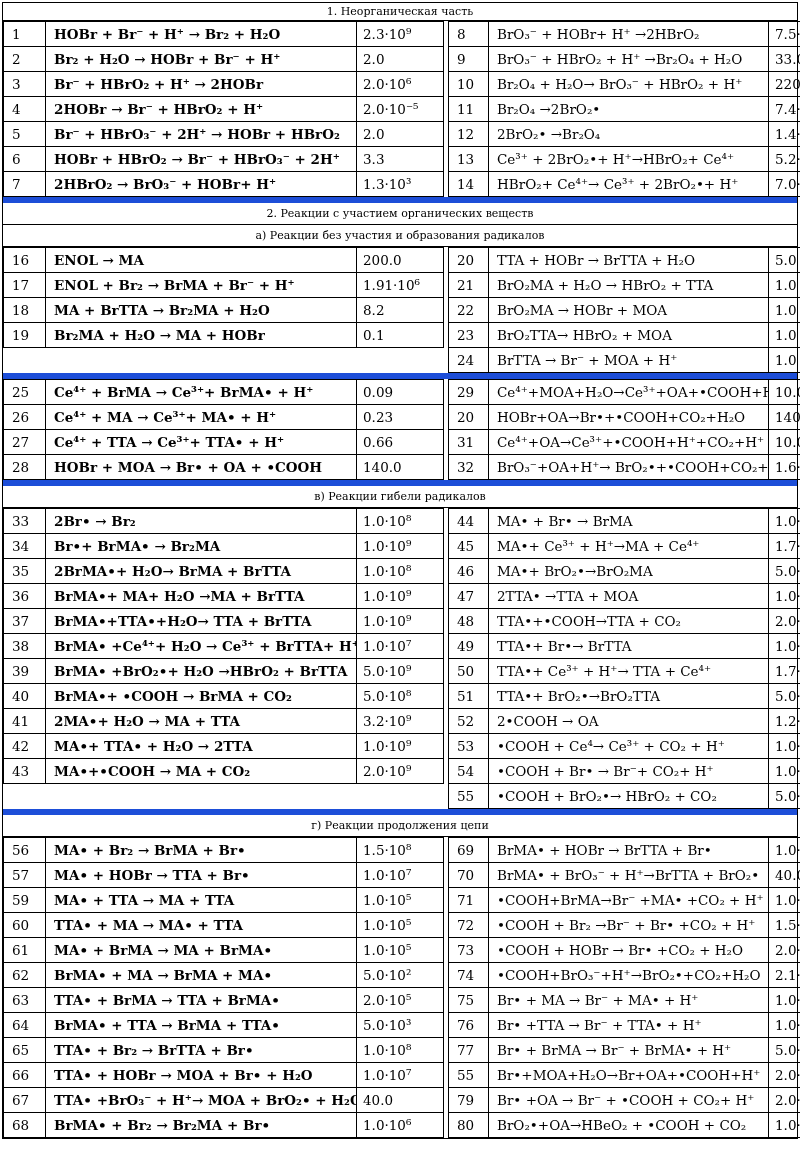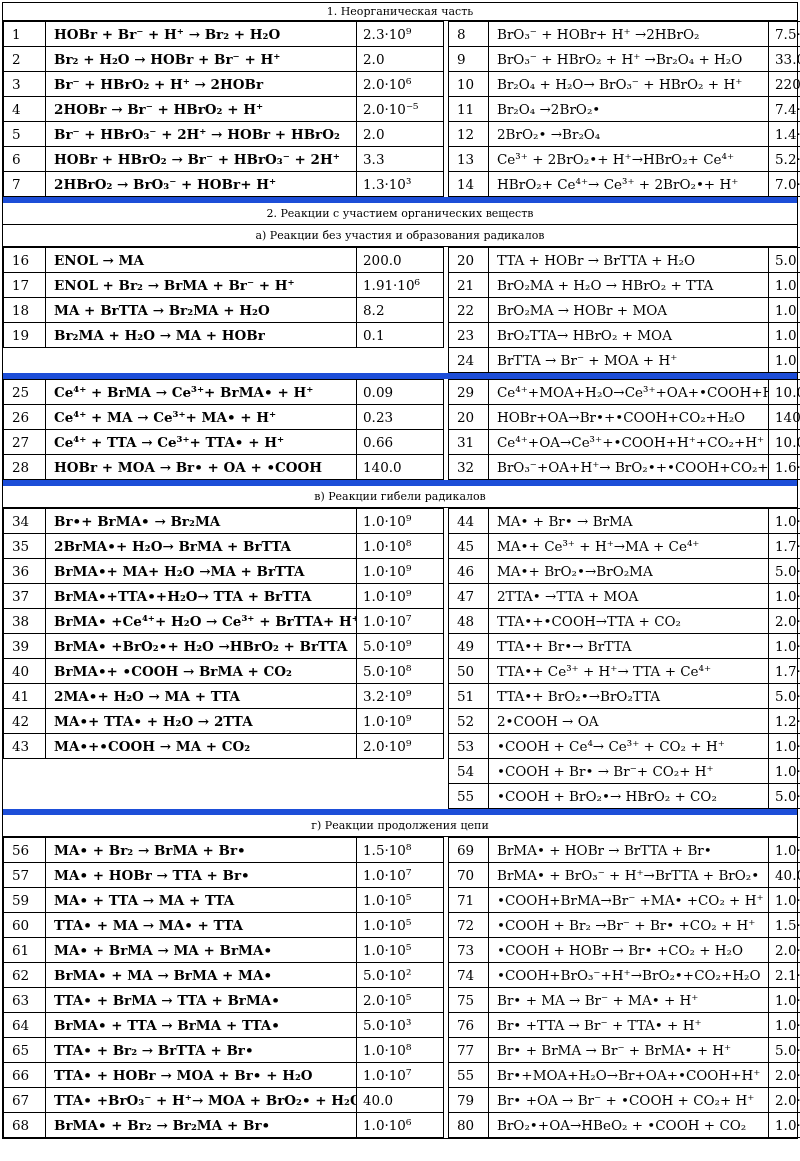--- a/index.html
+++ b/index.html
@@ -281,20 +281,25 @@
       </table>
     </div>
   </div>
 
   <div class="sec">
     <div class="sec-title">в) Реакции гибели радикалов</div>
     <div class="band">
       <table class="t t-left">
         <tbody>
 
+            <tr>
+              <td class="c-num">33</td>
+              <td class="c-rx">2Br• → Br₂</td>
+              <td class="c-val">1.0·10⁸</td>
+            </tr>
 
             <tr>
               <td class="c-num">34</td>
               <td class="c-rx">Br•+ BrMA• → Br₂MA</td>
               <td class="c-val">1.0·10⁹</td>
             </tr>
 
             <tr>
               <td class="c-num">35</td>
               <td class="c-rx">2BrMA•+ H₂O→ BrMA + BrTTA</td>

